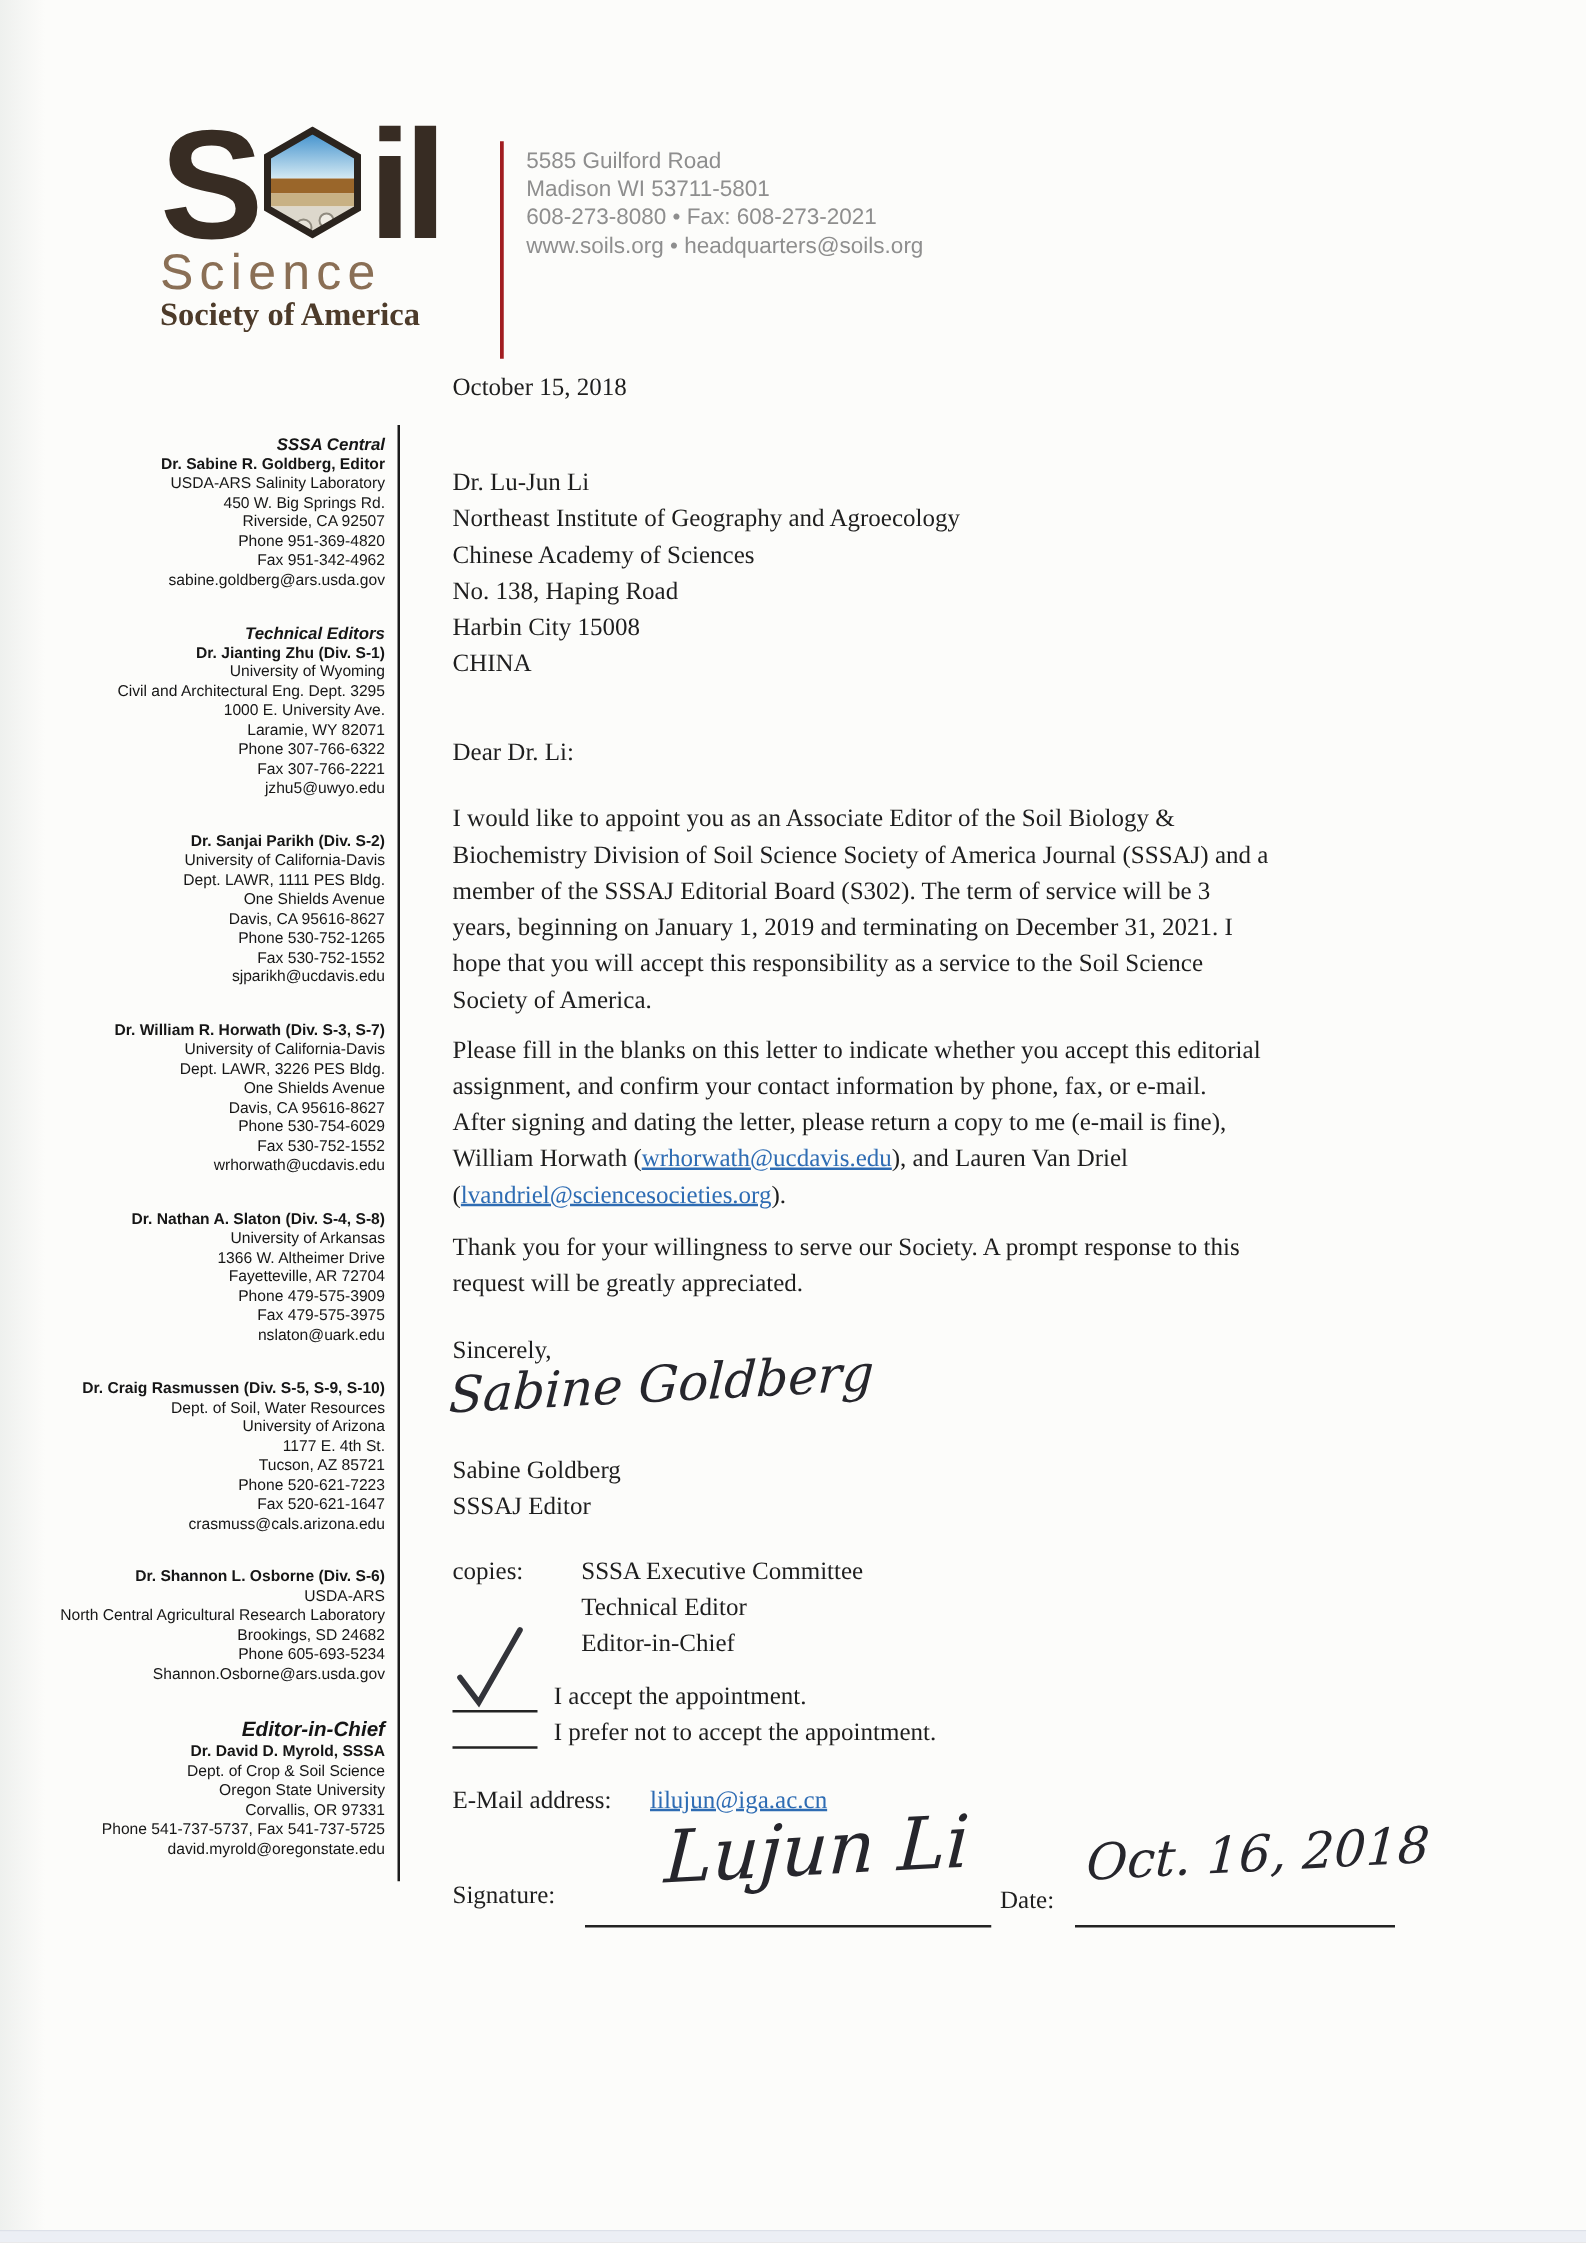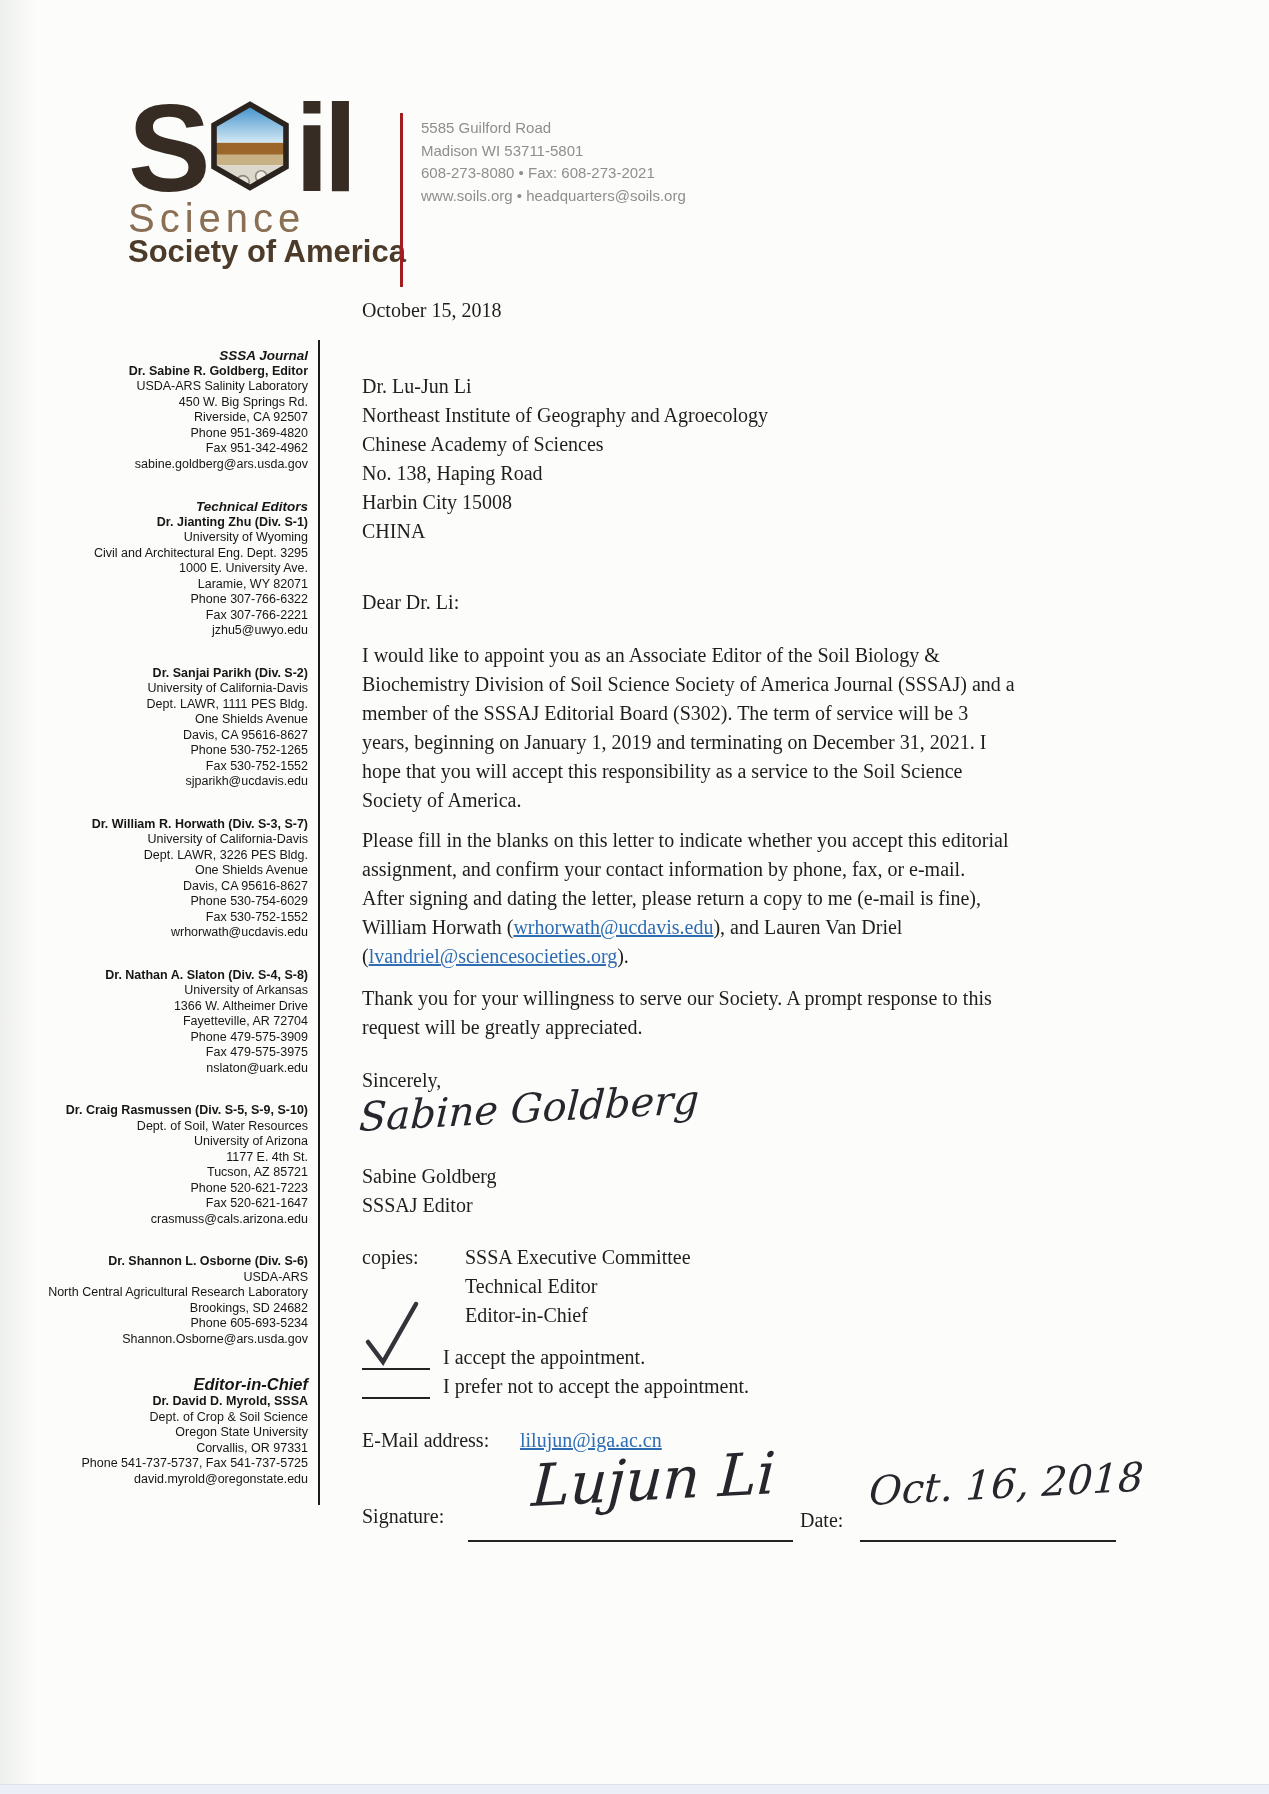--- a/index.html
+++ b/index.html
@@ -16,25 +16,25 @@
   .abs{position:absolute;}
 
   
   .logo{left:128px;top:100px;}
   .logo-word{display:flex;align-items:center;font-family:"Liberation Sans",sans-serif;
     font-weight:bold;color:#372c23;}
   .logo-letter{font-size:124px;line-height:96px;letter-spacing:-6px;}
   .logo-hex{margin:0 5px;}
   .logo-science{font-family:"Liberation Sans",sans-serif;font-weight:normal;
     font-size:40px;line-height:40px;letter-spacing:5px;color:#8a6f55;margin-top:2px;}
-  .logo-society{font-family:Liberation Sans, sans-serif;font-weight:bold;
-    font-size:31px;line-height:27px;color:#4d3b2a;}
+  .logo-society{font-family:Liberation Serif, serif;font-weight:bold;
+    font-size:26px;line-height:27px;color:#4d3b2a;}
   .red-rule{left:400px;top:113px;width:3px;height:174px;background:#a11d20;}
   .lh-address{left:421px;top:117px;font-family:"Liberation Sans",sans-serif;
-    font-size:15px;line-height:22.5px;color:#8e8e8e;white-space:pre-line;}
+    font-size:18px;line-height:22.5px;color:#8e8e8e;white-space:pre-line;}
 
   
   .sidebar{left:40px;top:348px;width:268px;text-align:right;
     font-family:"Liberation Sans",sans-serif;font-size:12.5px;line-height:15.5px;color:#161616;}
   .sb-block{margin-bottom:27px;}
   .sb-header{font-weight:bold;font-style:italic;font-size:13.5px;}
   .sb-header.big{font-size:16.5px;line-height:20px;}
   .sb-name{font-weight:bold;}
   .prelines{white-space:pre-line;}
   .black-rule{left:318px;top:340px;width:2px;height:1165px;background:#1c1c1c;}
@@ -90,21 +90,21 @@
 
   <div class="abs red-rule"></div>
 
   <div class="abs lh-address">5585 Guilford Road
 Madison WI 53711-5801
 608-273-8080 • Fax: 608-273-2021
 www.soils.org • headquarters@soils.org</div>
 
   <div class="abs sidebar">
     <div class="sb-block">
-      <div class="sb-header">SSSA Journal</div>
+      <div class="sb-header">SSSA Central</div>
       <div class="sb-name">Dr. Sabine R. Goldberg, Editor</div>
       <div class="prelines">USDA-ARS Salinity Laboratory
 450 W. Big Springs Rd.
 Riverside, CA 92507
 Phone 951-369-4820
 Fax 951-342-4962
 sabine.goldberg@ars.usda.gov</div>
     </div>
     <div class="sb-block">
       <div class="sb-header">Technical Editors</div>

